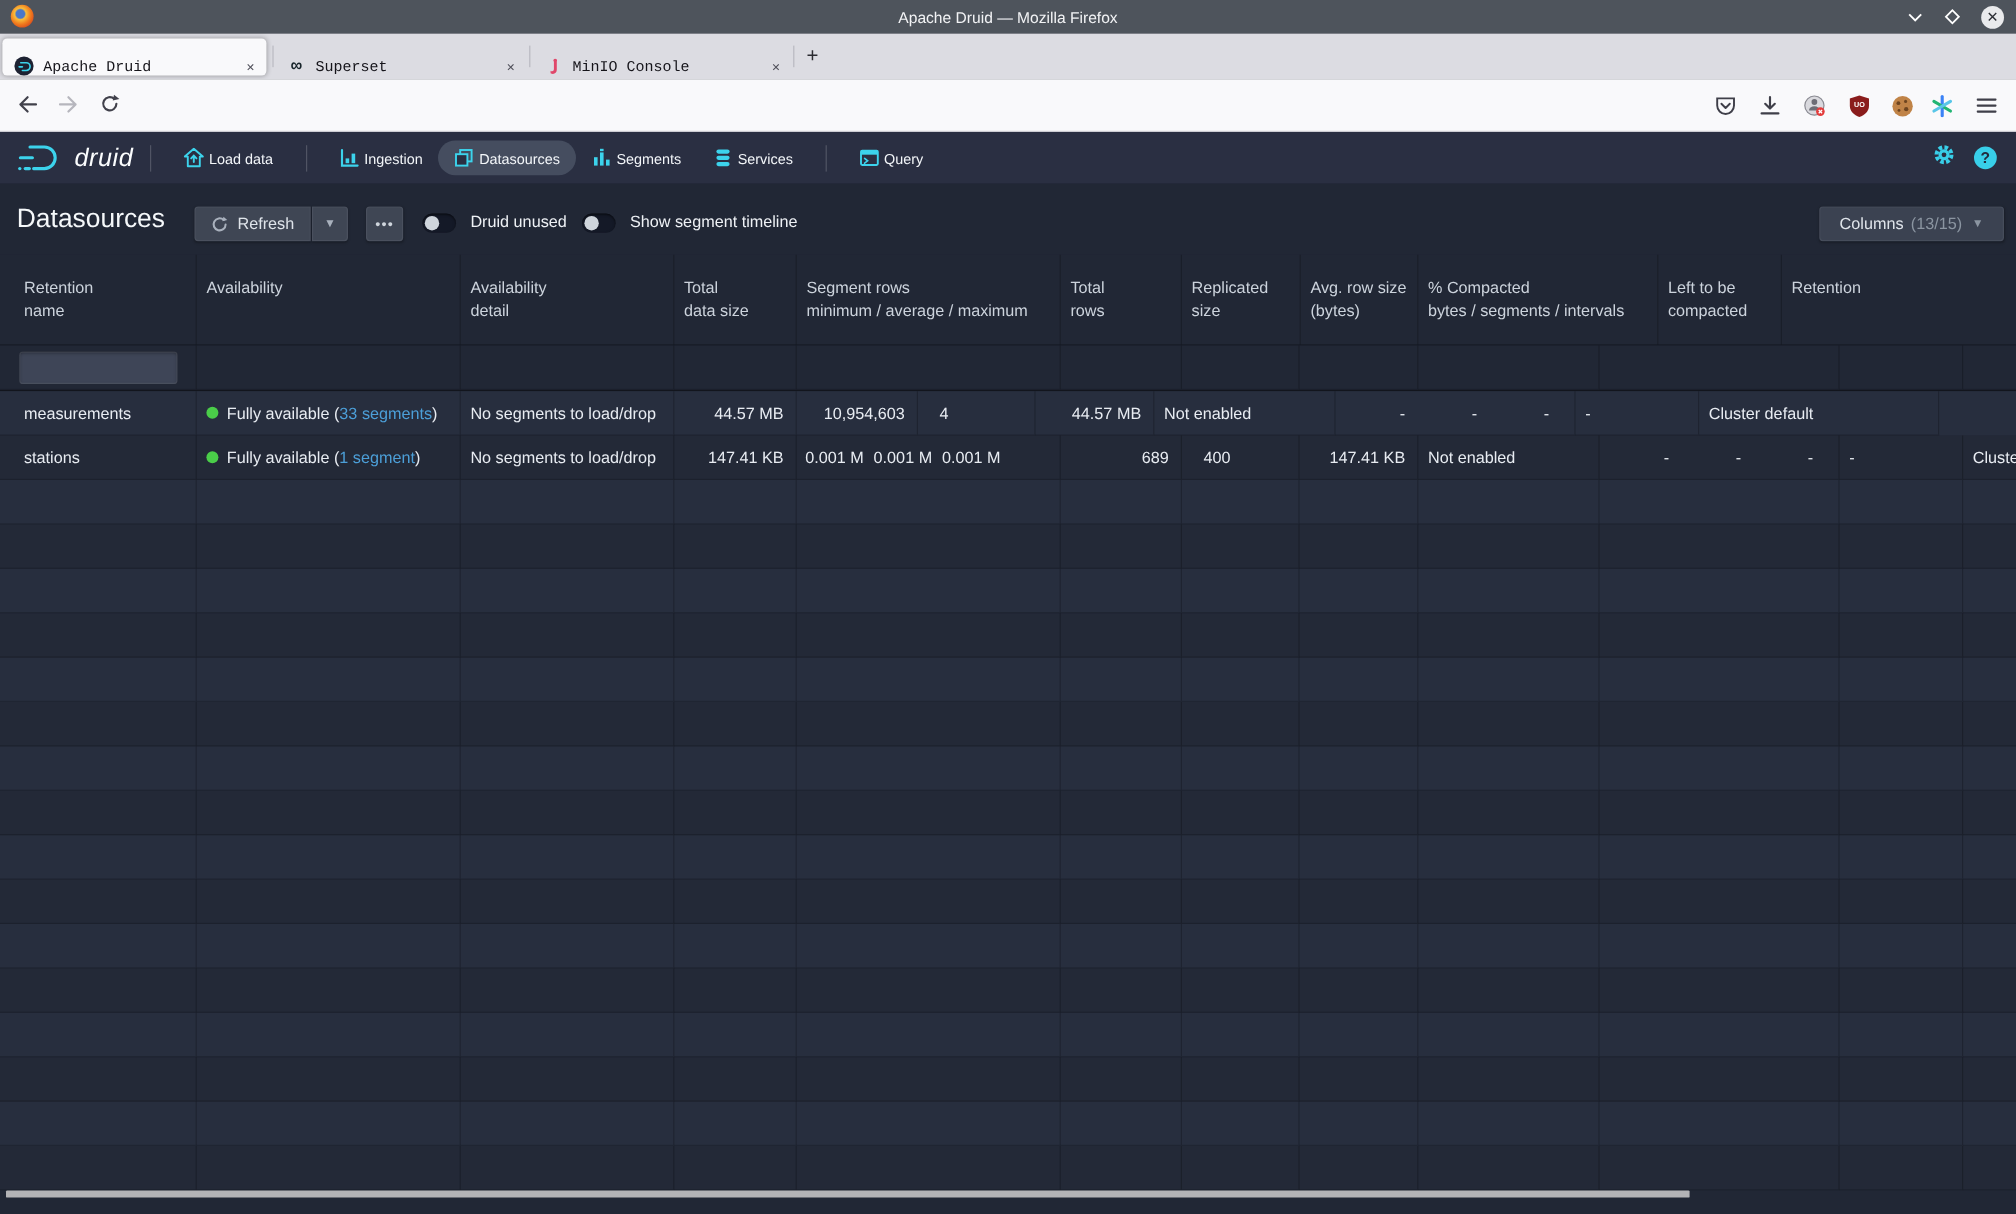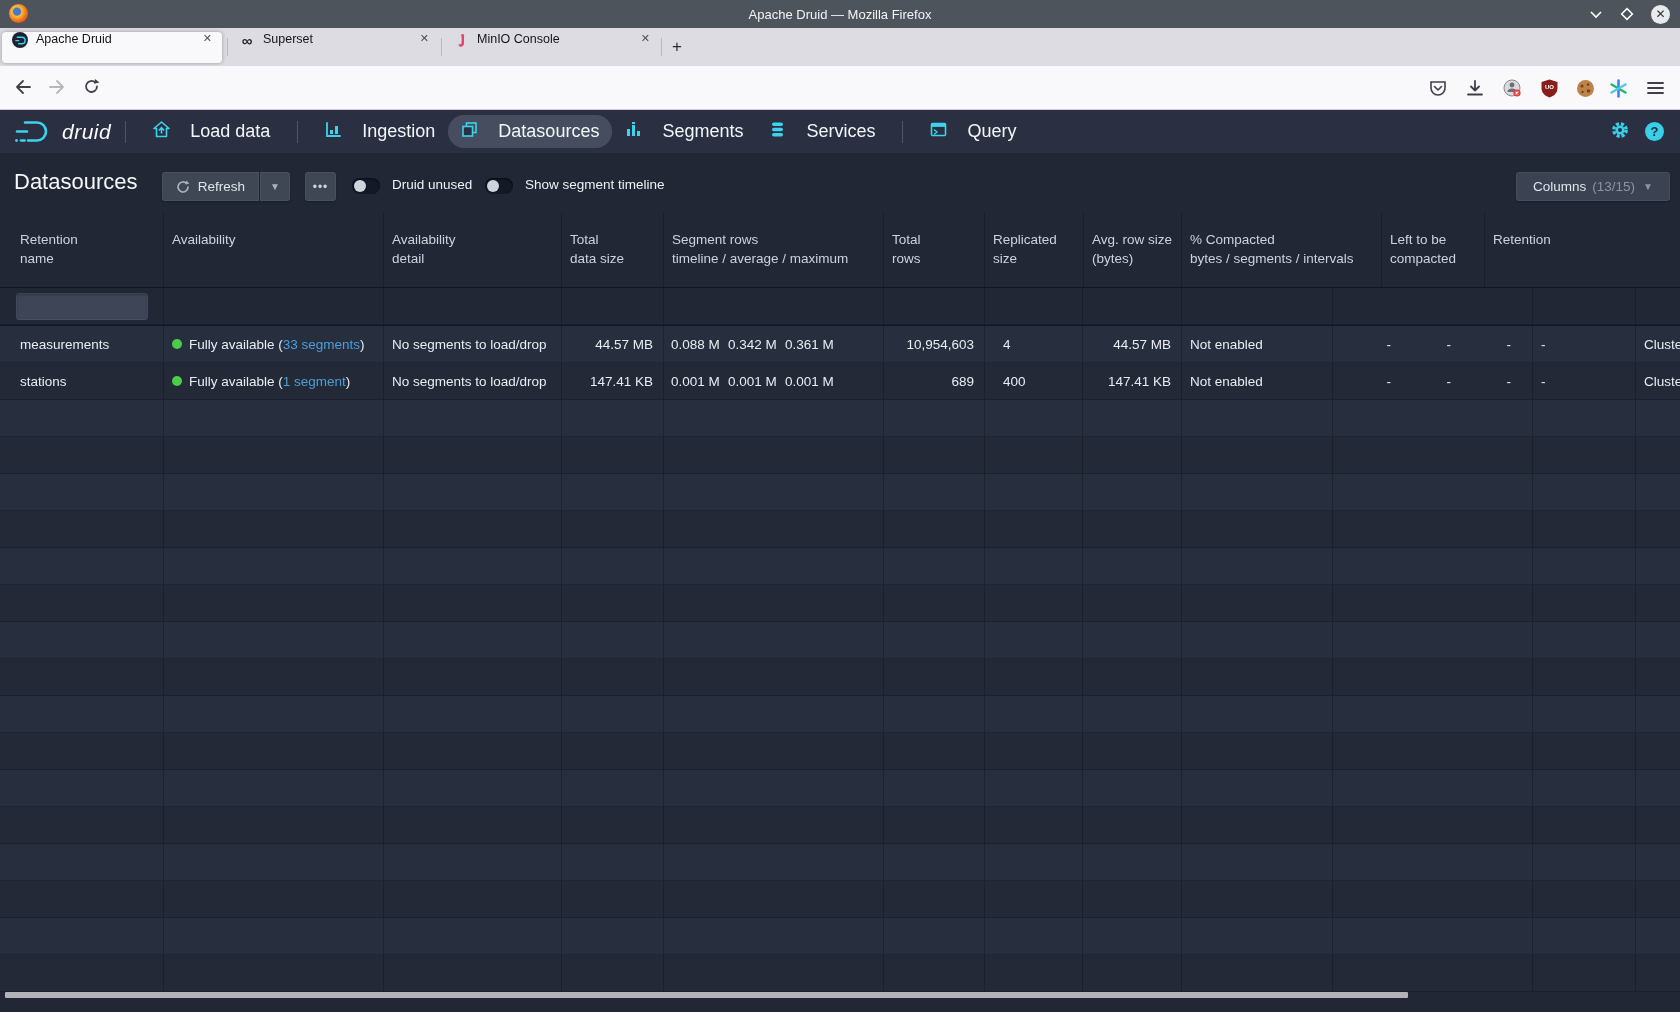--- a/index.html
+++ b/index.html
@@ -13,21 +13,21 @@
               display:flex; align-items:center; }
   #fx-logo { position:absolute; left:9px; top:4px; width:19px; height:19px; border-radius:50%;
              background: radial-gradient(circle at 42% 40%, #4a78c9 0 22%, #f9bd3b 30%, #f07a1d 55%, #d94c1e 78%, #a33b20 100%); }
   #win-title { position:absolute; left:0; right:0; text-align:center; color:#f2f3f5; font-size:13px; }
   #win-controls { position:absolute; right:10px; top:0; height:28px; display:flex; align-items:center; gap:17px; }
   #win-controls svg { display:block; }
   #win-close { width:19px; height:19px; border-radius:50%; background:#e9eaec; display:flex; align-items:center; justify-content:center; color:#2c2f35; font-size:12px; line-height:1; }
 
   
   #tabstrip { left:0; top:28px; width:1680px; height:38px; background:#dcdce2; }
-  .tab { position:absolute; top:4px; height:31px; display:flex; align-items:flex-start; font-size:12.5px; color:#15141a; }
+  .tab { position:absolute; top:4px; height:31px; display:flex; align-items:flex-end; font-size:12.5px; color:#15141a;font-family:Liberation Mono, monospace; }
   .tab.active { background:#f9f9fb; border-radius:4px; box-shadow:0 0 4px rgba(0,0,0,.3); }
   .tab .fav { width:16px; height:16px; margin:0 8px 0 10px; flex:none; }
   .tab .tclose { margin-left:auto; margin-right:10px; color:#4f4f59; font-size:11px; cursor:default; }
   .tabsep { position:absolute; top:10px; width:1px; height:18px; background:#b9b9c0; }
   #newtab { position:absolute; left:672px; top:9px; font-size:17px; color:#2b2b31; }
   .fav-druid { border-radius:50%; background:#1d2232; display:flex; align-items:center; justify-content:center; }
 
   
   #navtoolbar { left:0; top:66px; width:1680px; height:44px; background:#f9f9fb; border-bottom:1px solid #ccccd3; }
   .navbtn { position:absolute; top:13px; }
@@ -38,21 +38,21 @@
   #url-text b { color:#121215; font-weight:700; }
   #url-star { margin-left:auto; font-size:16px; color:#55555e; }
   .tool-ic { position:absolute; top:11px; width:22px; height:22px; display:flex; align-items:center; justify-content:center; }
 
   
   #appnav { left:0; top:110px; width:1680px; height:43px; background:#2a2f42;
             display:flex; align-items:center; color:#f3f6f9; }
   #brand { display:flex; align-items:center; margin-left:14px; }
   #brand-name { font-size:21px; font-style:italic; letter-spacing:.5px; margin-left:6px; color:#fbfdfe; }
   .nav-sep { width:1px; height:22px; background:rgba(255,255,255,.18); margin:0 14px; }
-  .nav-item { display:flex; align-items:flex-start; gap:20px; font-size:18px; padding:6px 13px; border-radius:16px; white-space:nowrap; }
+  .nav-item { display:flex; align-items:flex-end; gap:4px; font-size:12px; padding:6px 13px; border-radius:16px; white-space:nowrap; }
   .nav-item.active { background:#454d5f; }
   .nav-item svg { display:block; }
   #nav-right { margin-left:auto; margin-right:16px; display:flex; align-items:center; gap:15px; }
   #help-btn { width:19px; height:19px; border-radius:50%; background:#38cfe9; color:#222a3c;
               font-size:13px; font-weight:700; display:flex; align-items:center; justify-content:center; }
 
   
   #pagebar { left:0; top:153px; width:1680px; height:59px; background:#212735; }
   #page-title { position:absolute; left:14px; top:16px; font-size:22px; color:#f5f8fa; }
   .btn { position:absolute; top:19px; height:29px; background:#3f4654; color:#dfe4ea; font-size:13.5px;
@@ -327,21 +327,21 @@
           <div class="c" style="width: 178px;">
             <div class="">Availability</div>
             <div class="">detail</div>
           </div>
           <div class="c" style="width: 102px;">
             <div class="">Total</div>
             <div class="">data size</div>
           </div>
           <div class="c" style="width: 220px;">
             <div class="">Segment rows</div>
-            <div class="">timeline / average / maximum</div>
+            <div class="">minimum / average / maximum</div>
           </div>
           <div class="c" style="width: 101px;">
             <div class="">Total</div>
             <div class="">rows</div>
           </div>
           <div class="c" style="width: 99px;">
             <div class="">Replicated</div>
             <div class="">size</div>
           </div>
           <div class="c" style="width: 98px;">
@@ -374,25 +374,20 @@
           <div class="c" style="width: 151px;"></div>
           <div class="c" style="width: 200px;"></div>
           <div class="c" style="width: 103px;"></div>
           <div class="c" style="width: 200px;"></div>
         </div>
         <div class="trow light">
           <div class="c first" style="width: 164px;">measurements</div>
           <div class="c" style="width: 220px;"><div class="dot"></div>Fully available (<div class="lnk">33 segments</div>)</div>
           <div class="c" style="width: 178px;">No segments to load/drop</div>
           <div class="c r" style="width: 102px;">44.57 MB</div>
-          <div class="c" style="width: 220px; padding-left: 7px;">
-            <div class="seg">0.088 M</div>
-            <div class="seg">0.342 M</div>
-            <div class="seg">0.361 M</div>
-          </div>
           <div class="c r" style="width: 101px;">10,954,603</div>
           <div class="c" style="width: 98px; padding-left: 18px;">4</div>
           <div class="c r" style="width: 99px;">44.57 MB</div>
           <div class="c" style="width: 151px;">Not enabled</div>
           <div class="c" style="width: 200px; padding-left: 0px;">
             <div class="pct">-</div>
             <div class="pct">-</div>
             <div class="pct">-</div>
           </div>
           <div class="c" style="width: 103px;">-</div>

